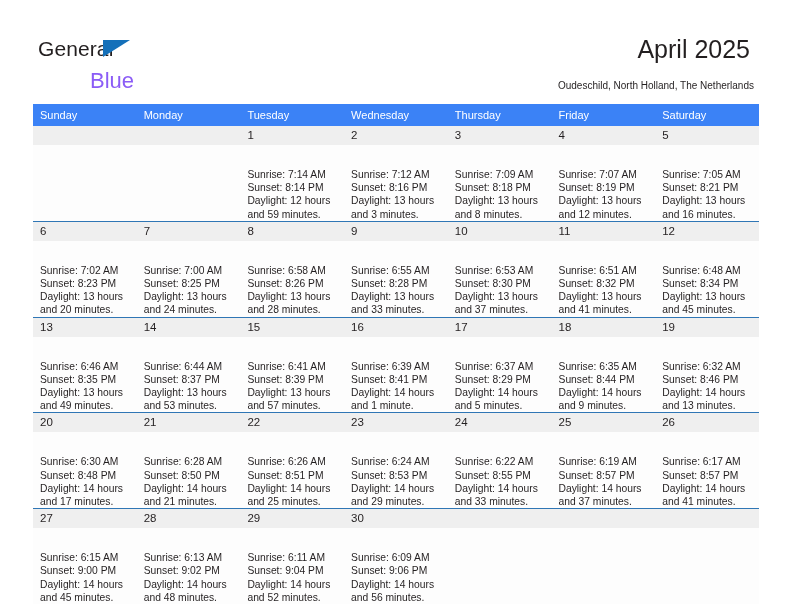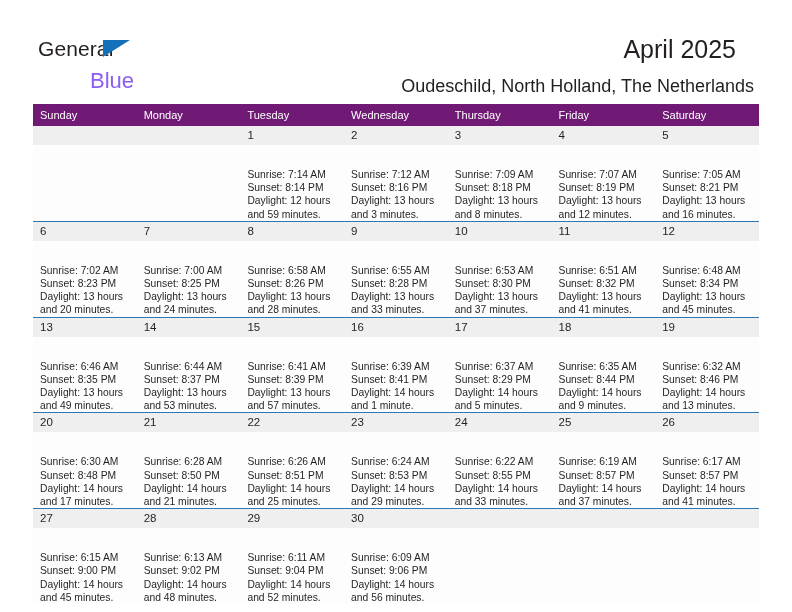--- a/index.html
+++ b/index.html
@@ -58,50 +58,50 @@
     position: absolute;
     left: 52px;
     top: 32px;
     font-size: 22px;
     color: #8b5cf6;
     line-height: 22px;
   }
 
   .title {
     position: absolute;
-    right: 56px;
+    right: 42px;
     top: 34px;
     font-size: 25px;
     color: #231f20;
     text-align: right;
     line-height: 30px;
     white-space: nowrap;
   }
   .subtitle {
     position: absolute;
     right: 38px;
     top: 78px;
-    font-size: 18px;
+    font-size: 10px;
     color: #231f20;
     text-align: center;
     line-height: 16px;
     white-space: nowrap;
   }
 
   
   .cal {
     position: absolute;
     left: 33px;
     top: 104px;
     width: 726px;
     border-collapse: collapse;
     table-layout: fixed;
   }
   .cal th {
-    background: #701a75;
+    background: #3b82f6;
     color: #ffffff;
     font-size: 11px;
     font-weight: normal;
     text-align: left;
     padding: 5px 0 5px 7px;
     height: 12px;
     border: none;
   }
   .cal td {
     vertical-align: top;

